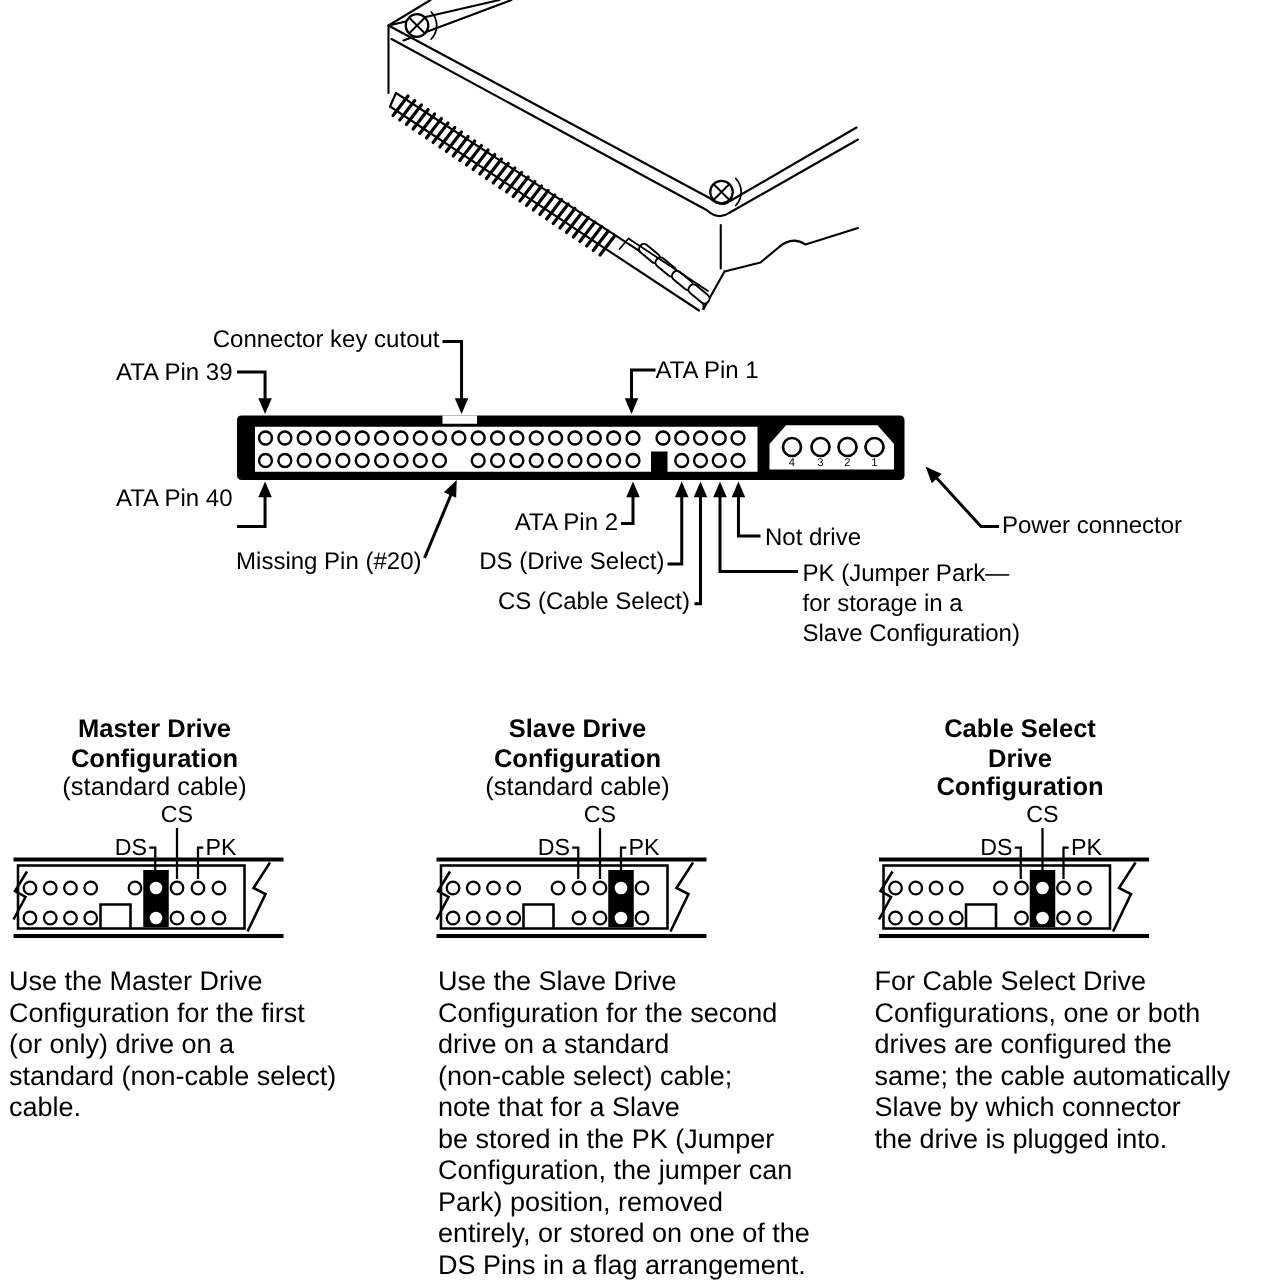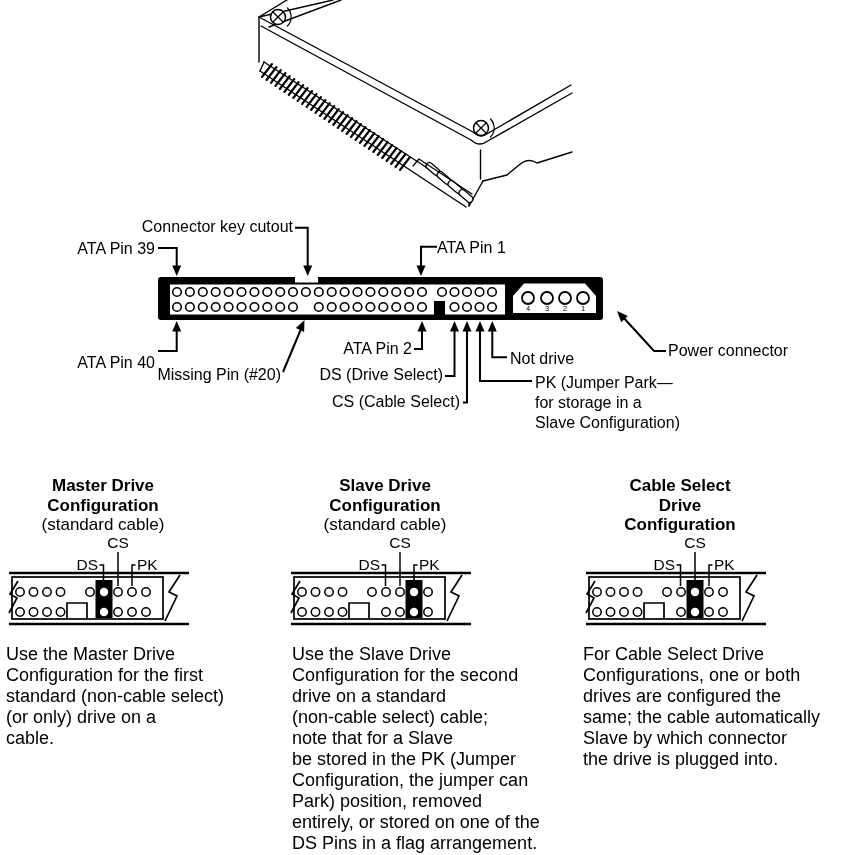--- a/index.html
+++ b/index.html
@@ -292,21 +292,21 @@
         <path d="M172,40 L161,57 L169,61 L157,86" stroke="#000" fill="none" stroke-width="1.7"></path>
         <text x="90" y="35" text-anchor="end" font-size="15.5" fill="#000" font-family="Liberation Sans, sans-serif">DS</text>
         <text x="110" y="13" text-anchor="middle" font-size="15.5" fill="#000" font-family="Liberation Sans, sans-serif">CS</text>
         <text x="129" y="35" text-anchor="start" font-size="15.5" fill="#000" font-family="Liberation Sans, sans-serif">PK</text>
       </g>
   </svg>
 
   <div class="label r" style="right:554px;top:218px">Connector key cutout</div>
   <div class="label r" style="right:692px;top:240px">ATA Pin 39</div>
   <div class="label" style="left:437px;top:239px">ATA Pin 1</div>
-  <div class="label r" style="right:692px;top:354px">ATA Pin 40</div>
+  <div class="label r" style="right:692px;top:324px">ATA Pin 40</div>
   <div class="label r" style="right:566px;top:366px">Missing Pin (#20)</div>
   <div class="label r" style="right:435px;top:340px">ATA Pin 2</div>
   <div class="label r" style="right:404px;top:366px">DS (Drive Select)</div>
   <div class="label r" style="right:387px;top:393px">CS (Cable Select)</div>
   <div class="label" style="left:510px;top:350px">Not drive</div>
   <div class="label" style="left:535px;top:373px;line-height:20px">
     <div>PK (Jumper Park—</div>
     <div>for storage in a</div>
     <div>Slave Configuration)</div>
   </div>
@@ -324,22 +324,22 @@
   </div>
   <div class="cfg-title" style="left:585px;top:461px">
     <div>Cable Select</div>
     <div>Drive</div>
     <div>Configuration</div>
   </div>
 
   <div class="para" style="left:6px;top:644px">
     <div>Use the Master Drive</div>
     <div>Configuration for the first</div>
+    <div>(or only) drive on a</div>
     <div>standard (non-cable select)</div>
-    <div>(or only) drive on a</div>
     <div>cable.</div>
   </div>
   <div class="para" style="left:292px;top:644px">
     <div>Use the Slave Drive</div>
     <div>Configuration for the second</div>
     <div>drive on a standard</div>
     <div>(non-cable select) cable;</div>
     <div>note that for a Slave</div>
     <div>be stored in the PK (Jumper</div>
     <div>Configuration, the jumper can</div>

